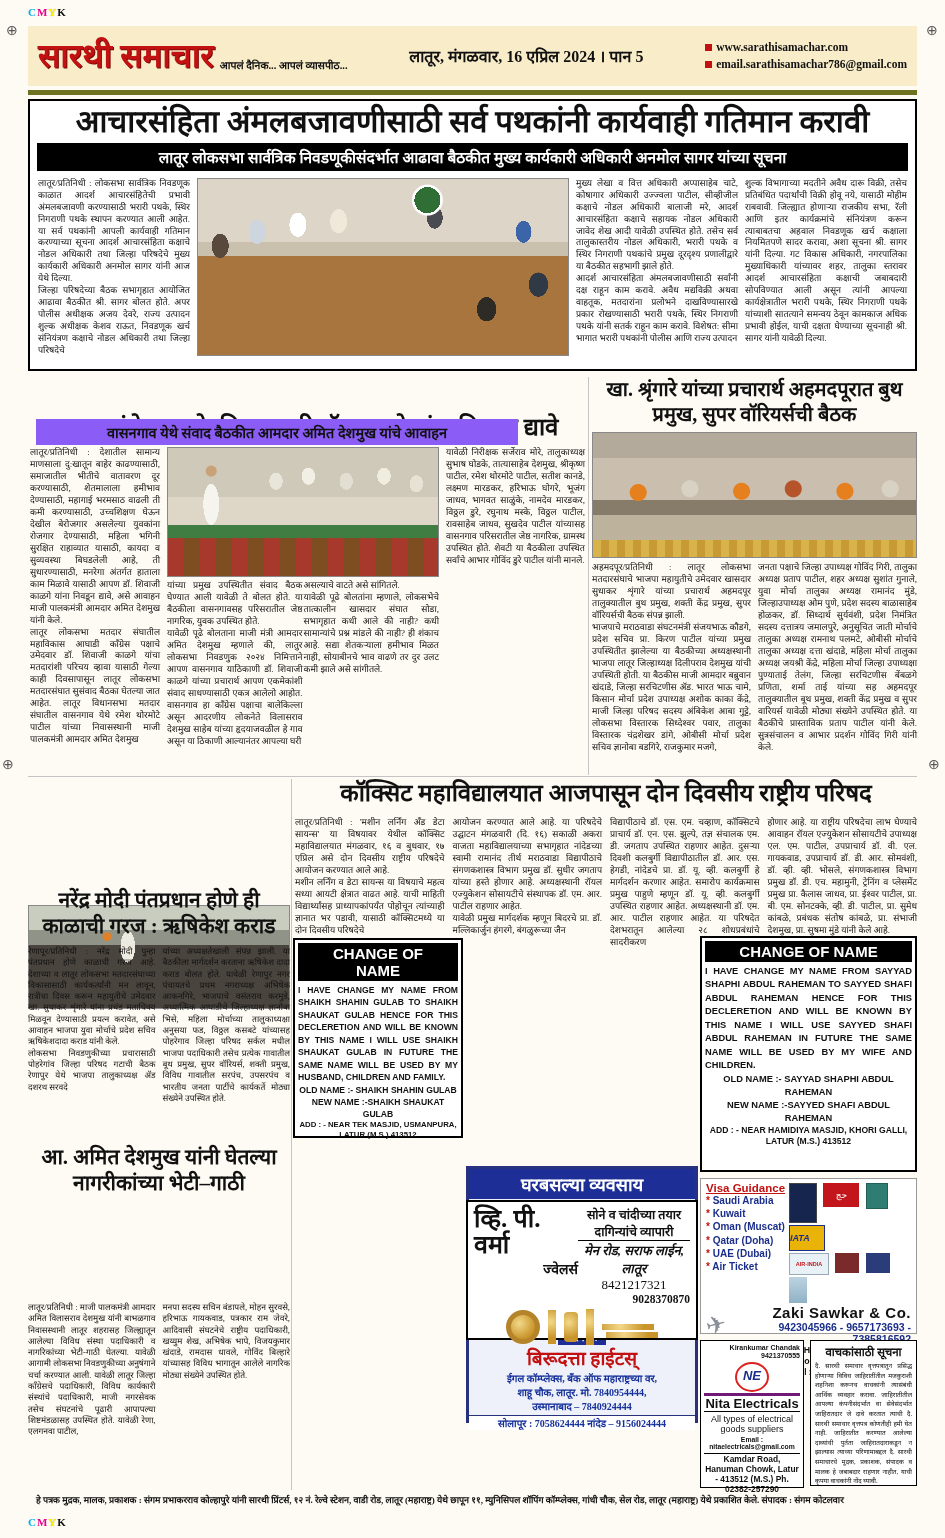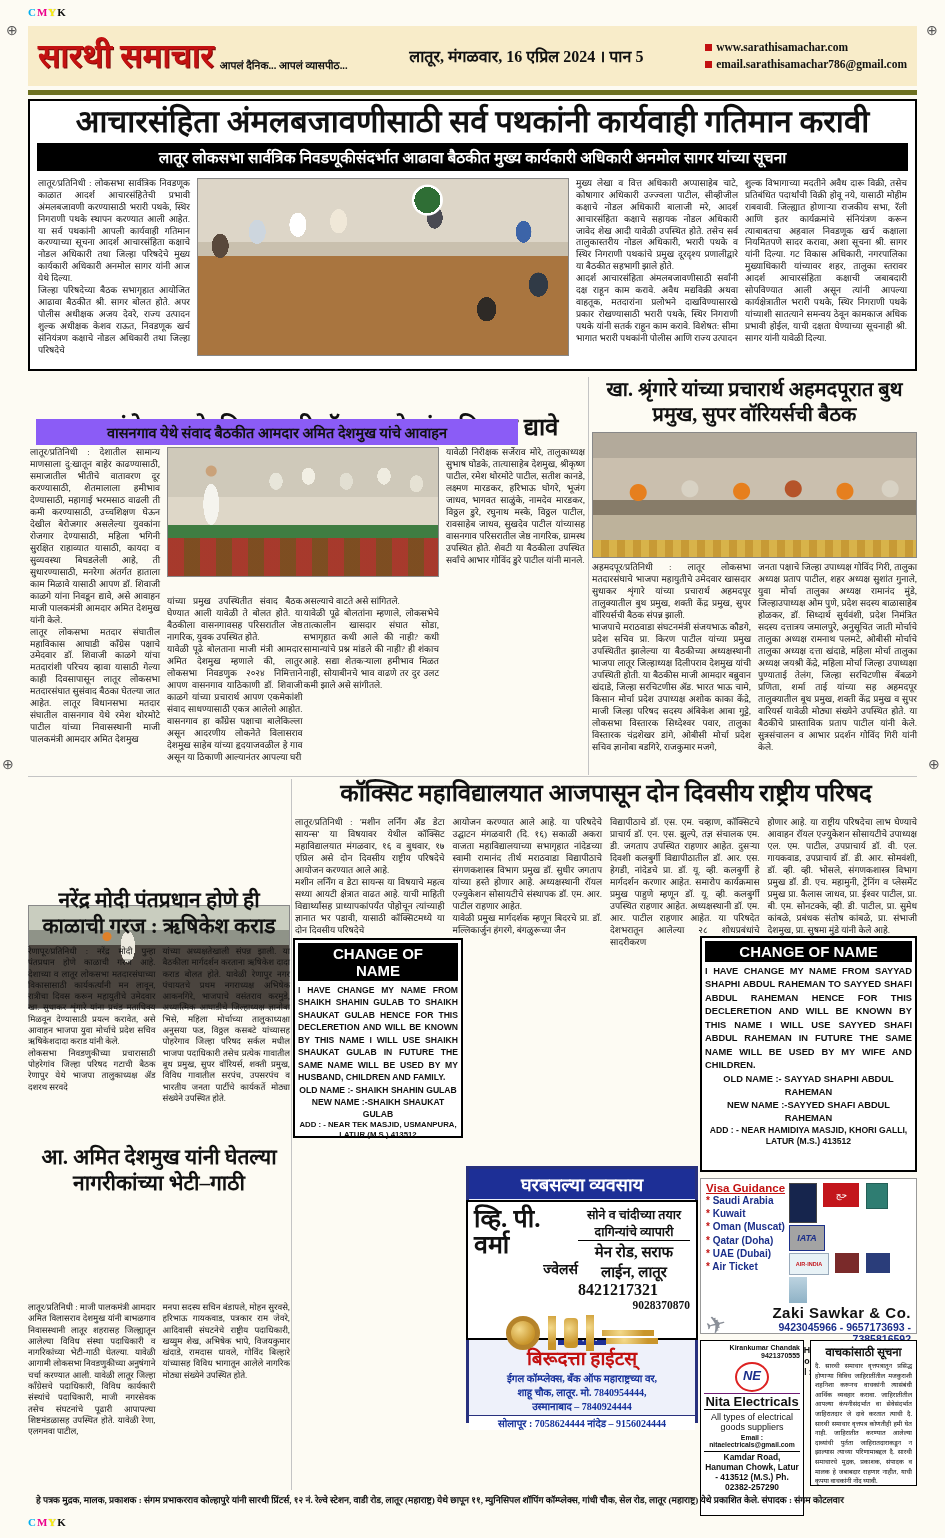--- a/index.html
+++ b/index.html
@@ -144,21 +144,21 @@
 
 <div class="abs hl2" style="left:30px;top:377px;width:555px;margin-top:36px;">सामान्यांचे प्रश्न सोडविण्यासाठी डॉ. काळगे यांना निवडून द्यावे</div>
 <div class="abs subbar-gray" style="left:36px;top:419px;width:478px;">वासनगाव येथे संवाद बैठकीत आमदार अमित देशमुख यांचे आवाहन</div>
 <div class="abs" style="left:30px;top:447px;width:555px;height:328px;display:flex;gap:7px;">
   <div class="jtxt body9" style="width:130px;flex:none;">लातूर/प्रतिनिधी : देशातील सामान्य माणसाला दु:खातून बाहेर काढण्यासाठी, समाजातील भीतीचे वातावरण दूर करण्यासाठी, शेतमालाला हमीभाव देण्यासाठी, महागाई भरमसाठ वाढली ती कमी करण्यासाठी, उच्चशिक्षण घेऊन देखील बेरोजगार असलेल्या युवकांना रोजगार देण्यासाठी, महिला भगिनी सुरक्षित राहाव्यात यासाठी, कायदा व सुव्यवस्था बिघडलेली आहे, ती सुधारण्यासाठी, मनरेगा अंतर्गत हाताला काम मिळावे यासाठी आपण डॉ. शिवाजी काळगे यांना निवडून द्यावे, असे आवाहन माजी पालकमंत्री आमदार अमित देशमुख यांनी केले.
 लातूर लोकसभा मतदार संघातील महाविकास आघाडी काँग्रेस पक्षाचे उमेदवार डॉ. शिवाजी काळगे यांचा मतदारांशी परिचय व्हावा यासाठी गेल्या काही दिवसापासून लातूर लोकसभा मतदारसंघात सुसंवाद बैठका घेतल्या जात आहेत. लातूर विधानसभा मतदार संघातील वासनगाव येथे रमेश थोरमोटे पाटील यांच्या निवासस्थानी माजी पालकमंत्री आमदार अमित देशमुख</div>
   <div style="width:272px;flex:none;">
     <div class="photo ph2" style="width:272px;height:130px;">
       <div class="floor2"></div>
     </div>
-    <div style="display:flex;gap:1px;margin-top:19px;">
+    <div style="display:flex;gap:1px;margin-top:3px;">
       <div class="jtxt body9" style="flex:1;">यांच्या प्रमुख उपस्थितीत संवाद बैठक घेण्यात आली यावेळी ते बोलत होते. या बैठकीला वासनगावसह परिसरातील जेष्ठ नागरिक, युवक उपस्थित होते.
 यावेळी पूढे बोलताना माजी मंत्री आमदार अमित देशमुख म्हणाले की, लातुर लोकसभा निवडणुक २०२४ निमित्ताने आपण वासनगाव याठिकाणी डॉ. शिवाजी काळगे यांच्या प्रचारार्थ आपण एकमेकांशी संवाद साधण्यासाठी एकत्र आलेलो आहोत. वासनगाव हा काँग्रेस पक्षाचा बालेकिल्ला असून आदरणीय लोकनेते विलासराव देशमुख साहेब यांच्या हृदयाजवळील हे गाव असून या ठिकाणी आल्यानंतर आपल्या घरी</div>
       <div class="jtxt body9" style="flex:1;">असल्याचे वाटते असे सांगितले.
 यावेळी पूढे बोलतांना म्हणाले, लोकसभेचे तात्कालीन खासदार संघात सोडा, सभागृहात कधी आले की नाही? कधी सामान्यांचे प्रश्न मांडले की नाही? ही शंकाच आहे. सद्या शेतकऱ्याला हमीभाव मिळत नाही, सोयाबीनचे भाव वाढणे तर दुर उलट कमी झाले असे सांगीतले.</div>
     </div>
   </div>
   <div class="jtxt body9" style="flex:1;">यावेळी निरीक्षक सर्जेराव मोरे, तालुकाध्यक्ष सुभाष घोडके, तात्यासाहेब देशमुख, श्रीकृष्ण पाटील, रमेश थोरमोटे पाटील, सतीश कानडे, लक्ष्मण मारडकर, हरिभाऊ घोगरे, भूजंग जाधव, भागवत साळुंके, नामदेव मारडकर, विठ्ठल डुरे, रघुनाथ मस्के, विठ्ठल पाटील, रावसाहेब जाधव, सुखदेव पाटील यांच्यासह वासनगाव परिसरातील जेष्ठ नागरिक, ग्रामस्थ उपस्थित होते. शेवटी या बैठकीला उपस्थित सर्वांचे आभार गोविंद डुरे पाटील यांनी मानले.</div>
 </div>
 
 <div class="abs thin" style="left:588px;top:377px;width:1px;height:398px;"></div>
@@ -237,22 +237,22 @@
 
 <div class="abs vermabox" style="left:466px;top:1200px;width:232px;height:140px;">
   <div style="display:flex;">
     <div style="width:104px;flex:none;">
       <div style="font-size:25px;font-weight:bold;line-height:1.05;">व्हि. पी. वर्मा</div>
       <div style="font-size:14px;font-weight:bold;text-align:right;">ज्वेलर्स</div>
     </div>
     <div style="flex:1;text-align:center;">
       <div style="font-size:12.5px;font-weight:bold;">सोने व चांदीच्या तयार</div>
       <div style="font-size:12.5px;font-weight: bold;border-bottom:1px solid #000;">दागिन्यांचे व्यापारी</div>
-      <div style="font-size:15px;font-weight:bold;">मेन रोड, सराफ लाईन, लातूर</div>
-      <div style="font-size:16px;font-weight:bold;text-align:left;">8421217321</div>
+      <div style="font-size:13px;font-weight:bold;font-style:italic;">मेन रोड, सराफ लाईन, लातूर</div>
+      <div style="font-size:13px;font-weight:normal;text-align:center;">8421217321</div>
       <div style="font-size:11.5px;font-weight:bold;text-align:right;">9028370870</div>
     </div>
   </div>
   <div style="display:flex;gap:8px;align-items:center;justify-content:center;margin-top:4px;">
     <div class="gold" style="width:34px;height:34px;border-radius:50%;border:5px solid #b5832a;box-sizing:border-box;"></div>
     <div class="gold" style="width:8px;height:34px;"></div>
     <div class="gold" style="width:14px;height:30px;border-radius:4px;"></div>
     <div class="gold" style="width:8px;height:36px;"></div>
     <div class="gold" style="width:52px;height:6px;"></div>
     <div class="gold" style="width:52px;height:6px;margin-left:-56px;margin-top:16px;"></div>
@@ -268,48 +268,48 @@
       <div class="zakiitem"><b>*</b> <span>Oman (Muscat)</span></div>
       <div class="zakiitem"><b>*</b> <span>Qatar (Doha)</span></div>
       <div class="zakiitem"><b>*</b> <span>UAE (Dubai)</span></div>
       <div class="zakiitem"><b>*</b> <span>Air Ticket</span></div>
     </div>
     <div style="flex:1;">
       <div>
         <div class="tile" style="width:26px;height:38px;background:#16254d;border:1px solid #444;"></div>
         <div class="tile" style="width:36px;height:24px;background:#c3161c;color:#fff;font-size:9px;text-align:center;line-height:24px;">حج وعمره</div>
         <div class="tile" style="width:20px;height:24px;background:#2f7d72;border:1px solid #245f57;"></div>
-        <div class="tile" style="width:34px;height:24px;background:#a3a3a3;border:1px solid #1b2f8a;color:#1b2f8a;font-weight:bold;font-style:italic;font-size:9px;text-align:center;line-height:24px;">IATA</div>
+        <div class="tile" style="width:34px;height:24px;background:#eab308;border:1px solid #1b2f8a;color:#1b2f8a;font-weight:bold;font-style:italic;font-size:9px;text-align:left;line-height:24px;">IATA</div>
       </div>
       <div>
         <div class="tile" style="width:38px;height:20px;background:#e8f2f6;border:1px solid #9ab;color:#c3161c;font-size:5.5px;font-weight:bold;text-align:center;line-height:20px;">AIR-INDIA</div>
         <div class="tile" style="width:24px;height:20px;background:#7a2a2a;"></div>
         <div class="tile" style="width:24px;height:20px;background:#2a3d7a;"></div>
         <div class="tile" style="width:18px;height:26px;background:linear-gradient(180deg,#bcd3e0,#8fb2c6);"></div>
       </div>
     </div>
   </div>
   <div style="display:flex;align-items:center;">
     <span class="plane">✈</span>
     <div style="flex:1;">
       <div class="zakibrand">Zaki Sawkar &amp; Co.</div>
       <div class="zakiphones">9423045966 - 9657173693 - 7385816592</div>
     </div>
   </div>
   <div class="zakiaddr">K.K. Pan Shop, Opp. Hero Motor Showroom, Barshi Road, Latur.</div>
   <div class="zakiaddr" style="font-size:8.2px;">Ph: 02382-259966 :Email : zakisawkar@gmail.com</div>
 </div>
 
-<div class="abs nitabox" style="left:700px;top:1340px;width:104px;height:176px;">
+<div class="abs nitabox" style="left:700px;top:1340px;width:104px;height:148px;">
   <div style="font-size:7px;font-weight:bold;text-align:right;line-height:1.2;">
     <span>Kirankumar Chandak</span><br>
     <span>9421370555</span>
   </div>
   <div class="nelogo">NE</div>
-  <div style="font-size:13px;font-weight:bold;border-top:1px solid #701a75;border-bottom:1px solid #000;">Nita Electricals</div>
+  <div style="font-size:13px;font-weight:bold;border-top:3px solid #701a75;border-bottom:1px solid #000;">Nita Electricals</div>
   <div style="font-size:9px;font-weight:normal;margin-top:2px;">All types of electrical goods suppliers</div>
   <div style="font-size:6.8px;font-weight:bold;margin-top:2px;">Email : nitaelectricals@gmail.com</div>
   <div style="font-size:8.4px;font-weight:bold;margin-top:3px;border-top:1px solid #000;">Kamdar Road, Hanuman Chowk, Latur - 413512 (M.S.) Ph. 02382-257290</div>
 </div>
 
 <div class="abs suchbox" style="left:810px;top:1340px;width:107px;height:146px;">
   <div class="suchtitle">वाचकांसाठी सूचना</div>
   <div class="suchbody">दै. सारथी समाचार वृत्तपत्रातून प्रसिद्ध होणाऱ्या विविध जाहिरातींतील मजकुराशी शहनिशा करूनच वाचकांनी त्यासंबंधी आर्थिक व्यवहार करावा. जाहिरातीतील आपल्या कंपनीसंदर्भात वा सेवेसंदर्भात जाहिरातदार जे दावे करतात त्याची दै. सारथी समाचार वृत्तपत्र कोणतीही हमी घेत नाही. जाहिरातीत करण्यात आलेल्या दाव्यांची पुर्तता जाहिरातदाराकडून न झाल्यास त्याच्या परिणामाबद्दल दै. सारथी समाचारचे मुद्रक, प्रकाशक, संपादक व मालक हे जबाबदार राहणार नाहीत, याची कृपया वाचकांनी नोंद घ्यावी.</div>
 </div>
 

